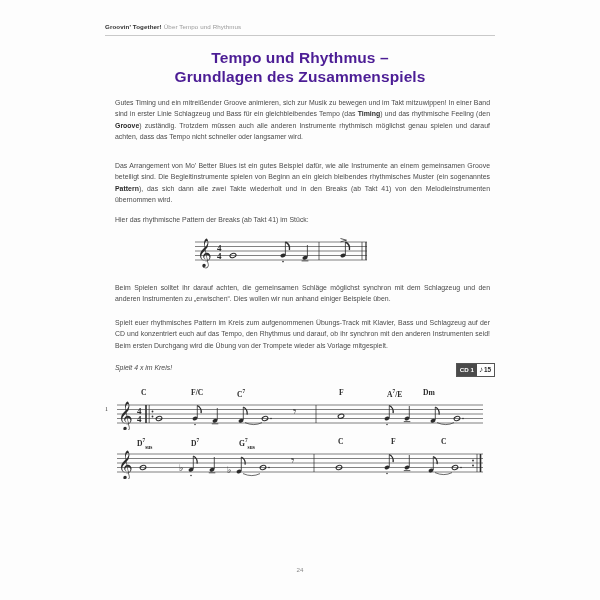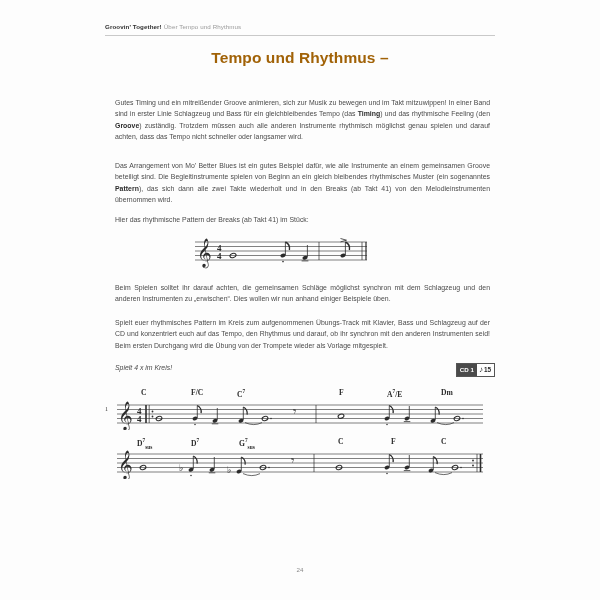--- a/index.html
+++ b/index.html
@@ -55,21 +55,21 @@
   
   .title {
     position: absolute;
     left: 105px;
     top: 48px;
     width: 390px;
     text-align: center;
     font-size: 15.5px;
     font-weight: bold;
     line-height: 19px;
-    color: #a16207;
+    color: #4c1d95;
     letter-spacing: .1px;
   }
 
   
   .body-col {
     position: absolute;
     left: 115px;
     width: 375px;
     font-size: 6.9px;
     line-height: 11.4px;
@@ -183,20 +183,21 @@
 
 <div class="page">
 
   <div class="runhead">
     <span class="book">Groovin' Together!</span><span class="sect">Über Tempo und Rhythmus</span>
   </div>
   <div class="runrule"></div>
 
   <div class="title">
     <div>Tempo und Rhythmus –</div>
+    <div>Grundlagen des Zusammenspiels</div>
   </div>
 
   <div class="body-col" id="p1">
     <span>Gutes Timing und ein mitreißender Groove animieren, sich zur Musik zu bewegen und im Takt mitzuwippen! In einer Band sind in erster Linie Schlagzeug und Bass für ein gleichbleibendes Tempo (das </span><b>Timing</b><span>) und das rhythmische Feeling (den </span><b>Groove</b><span>) zuständig. Trotzdem müssen auch alle anderen Instrumente rhythmisch möglichst genau spielen und darauf achten, dass das Tempo nicht schneller oder langsamer wird.</span>
   </div>
 
   <div class="body-col" id="p2">
     <span>Das Arrangement von Mo' Better Blues ist ein gutes Beispiel dafür, wie alle Instrumente an einem gemeinsamen Groove beteiligt sind. Die Begleitinstrumente spielen von Beginn an ein gleich bleibendes rhythmisches Muster (ein sogenanntes </span><b>Pattern</b><span>), das sich dann alle zwei Takte wiederholt und in den Breaks (ab Takt 41) von den Melodieinstrumenten übernommen wird.</span>
   </div>
 
@@ -265,21 +266,21 @@
   </div>
 
   <div class="system" id="sys-a">
     <div class="staff-wrap">
       <div class="chordrow">
         <span class="chord" style="left:26px;top:0">C</span>
         <span class="chord" style="left:76px;top:0">F/C</span>
         <span class="chord" style="left:122px;top:0">C<sup>7</sup></span>
         <span class="chord" style="left:224px;top:0">F</span>
         <span class="chord" style="left:272px;top:0">A<sup>7</sup>/E</span>
-        <span class="chord" style="left:326px;top:0">Dm</span>
+        <span class="chord" style="left:308px;top:0">Dm</span>
       </div>
       <span class="measnum" style="left:-10px;top:18px">1</span>
       <svg class="svgstaff" style="top:12px" width="372" height="30" viewBox="0 0 372 30">
         <g stroke="#2b2b2b" stroke-width="0.6">
           <line x1="2" y1="5" x2="368" y2="5"></line>
           <line x1="2" y1="9.5" x2="368" y2="9.5"></line>
           <line x1="2" y1="14" x2="368" y2="14"></line>
           <line x1="2" y1="18.5" x2="368" y2="18.5"></line>
           <line x1="2" y1="23" x2="368" y2="23"></line>
         </g>

